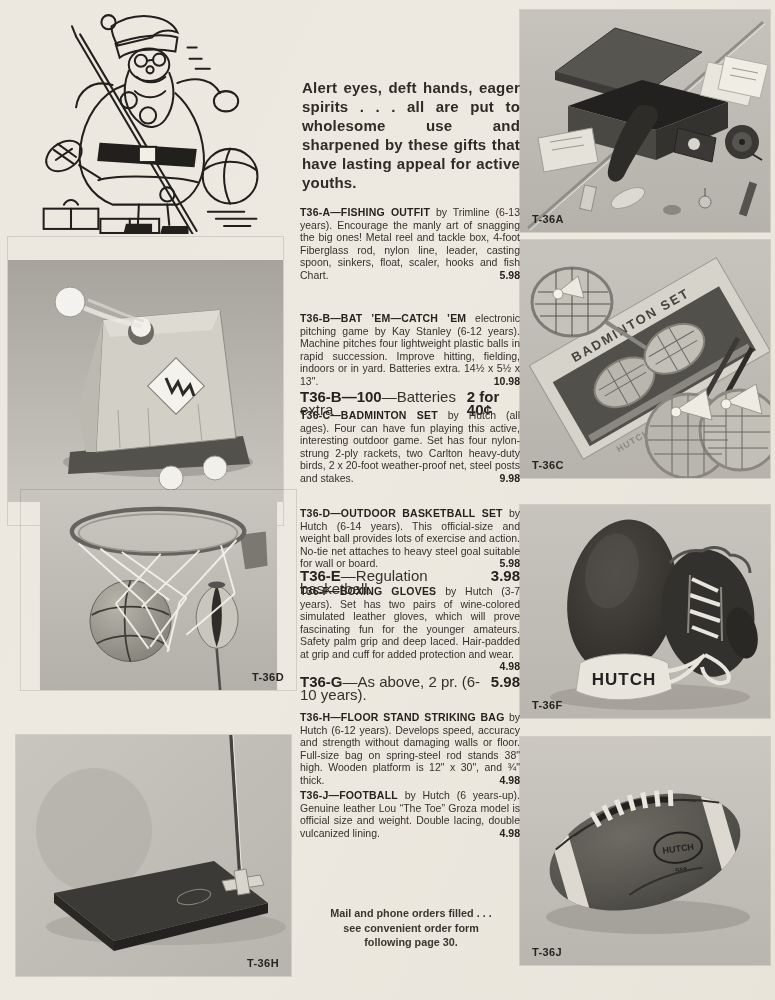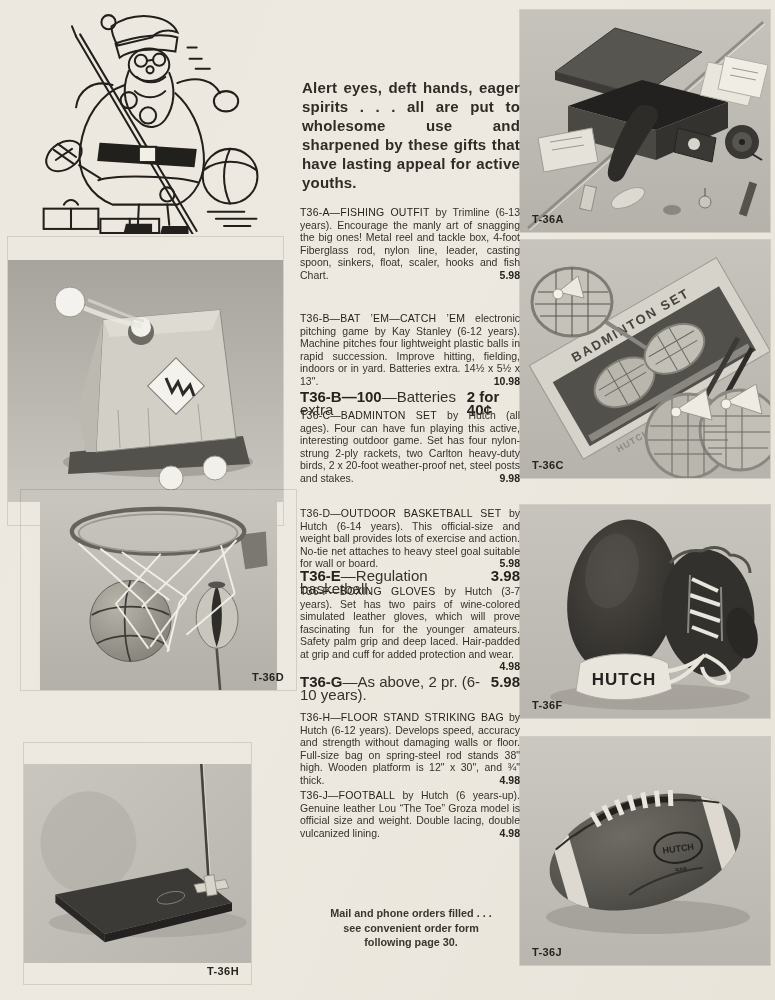--- a/index.html
+++ b/index.html
@@ -16,21 +16,21 @@
   
   .santa{position:absolute;left:14px;top:6px;width:266px;height:228px;}
   .santa svg{display:block;width:100%;height:100%;}
 
   
   .intro{position:absolute;left:302px;top:78px;width:218px;font-weight:bold;font-size:15px;
          line-height:19px;text-align:justify;letter-spacing:.2px;color:#2f2b26;}
   .listing{position:absolute;left:300px;width:220px;}
   .lp{margin:0;font-size:10.5px;line-height:12.5px;text-align:justify;color:#35312b;}
   .lp::after{content:"";display:block;clear:both;}
-  .lh{font-weight:normal;color:#26231e;letter-spacing:.2px;}
+  .lh{font-weight:bold;color:#26231e;letter-spacing:.2px;}
   .lprice{float:right;font-weight:bold;color:#26231e;padding-left:8px;}
   .subline{position:absolute;left:300px;width:220px;display:flex;justify-content:space-between;
            font-size:15px;line-height:12.5px;color:#35312b;}
   .subline b{color:#26231e;}
   .mailnote{position:absolute;left:302px;top:906px;width:218px;text-align:center;
             font-size:10.8px;line-height:14.5px;font-weight:bold;color:#3a362f;}
   .pagenum{position:absolute;left:22px;top:971px;font-weight:bold;font-size:12px;color:#2d2a24;letter-spacing:.5px;margin-top:29px;}
   svg text{font-family:"Liberation Sans",sans-serif;}
 </style>
 </head>
@@ -190,21 +190,21 @@
           <line x1="170" y1="125" x2="128" y2="182"></line>
         <line x1="88" y1="132" x2="126" y2="184"></line>
           <line x1="162" y1="130" x2="148" y2="188"></line>
         <line x1="210" y1="64" x2="226" y2="120"></line>
           <line x1="226" y1="120" x2="170" y2="168"></line>
       </g>
     </svg>
     <span class="cap cap-r">T-36D</span>
   </figure>
 
-  <figure class="photo" style="left:8px;top:727px;width:227px;height:241px;margin:16px">
+  <figure class="photo" style="left:8px;top:727px;width:275px;height:241px;margin:8px">
     <svg viewBox="0 0 275 241">
       <defs>
         <linearGradient id="gH" x1="0" y1="0" x2="1" y2="1">
           <stop offset="0" stop-color="#c9c6bf"></stop>
             <stop offset="1" stop-color="#b8b5ae"></stop>
         </linearGradient>
       </defs>
       <rect width="275" height="241" fill="url(#gH)"></rect>
       <ellipse cx="78" cy="95" rx="58" ry="62" fill="#a9a69f" opacity=".45"></ellipse>
       <ellipse cx="150" cy="192" rx="120" ry="18" fill="#9d9a93" opacity=".5"></ellipse>

